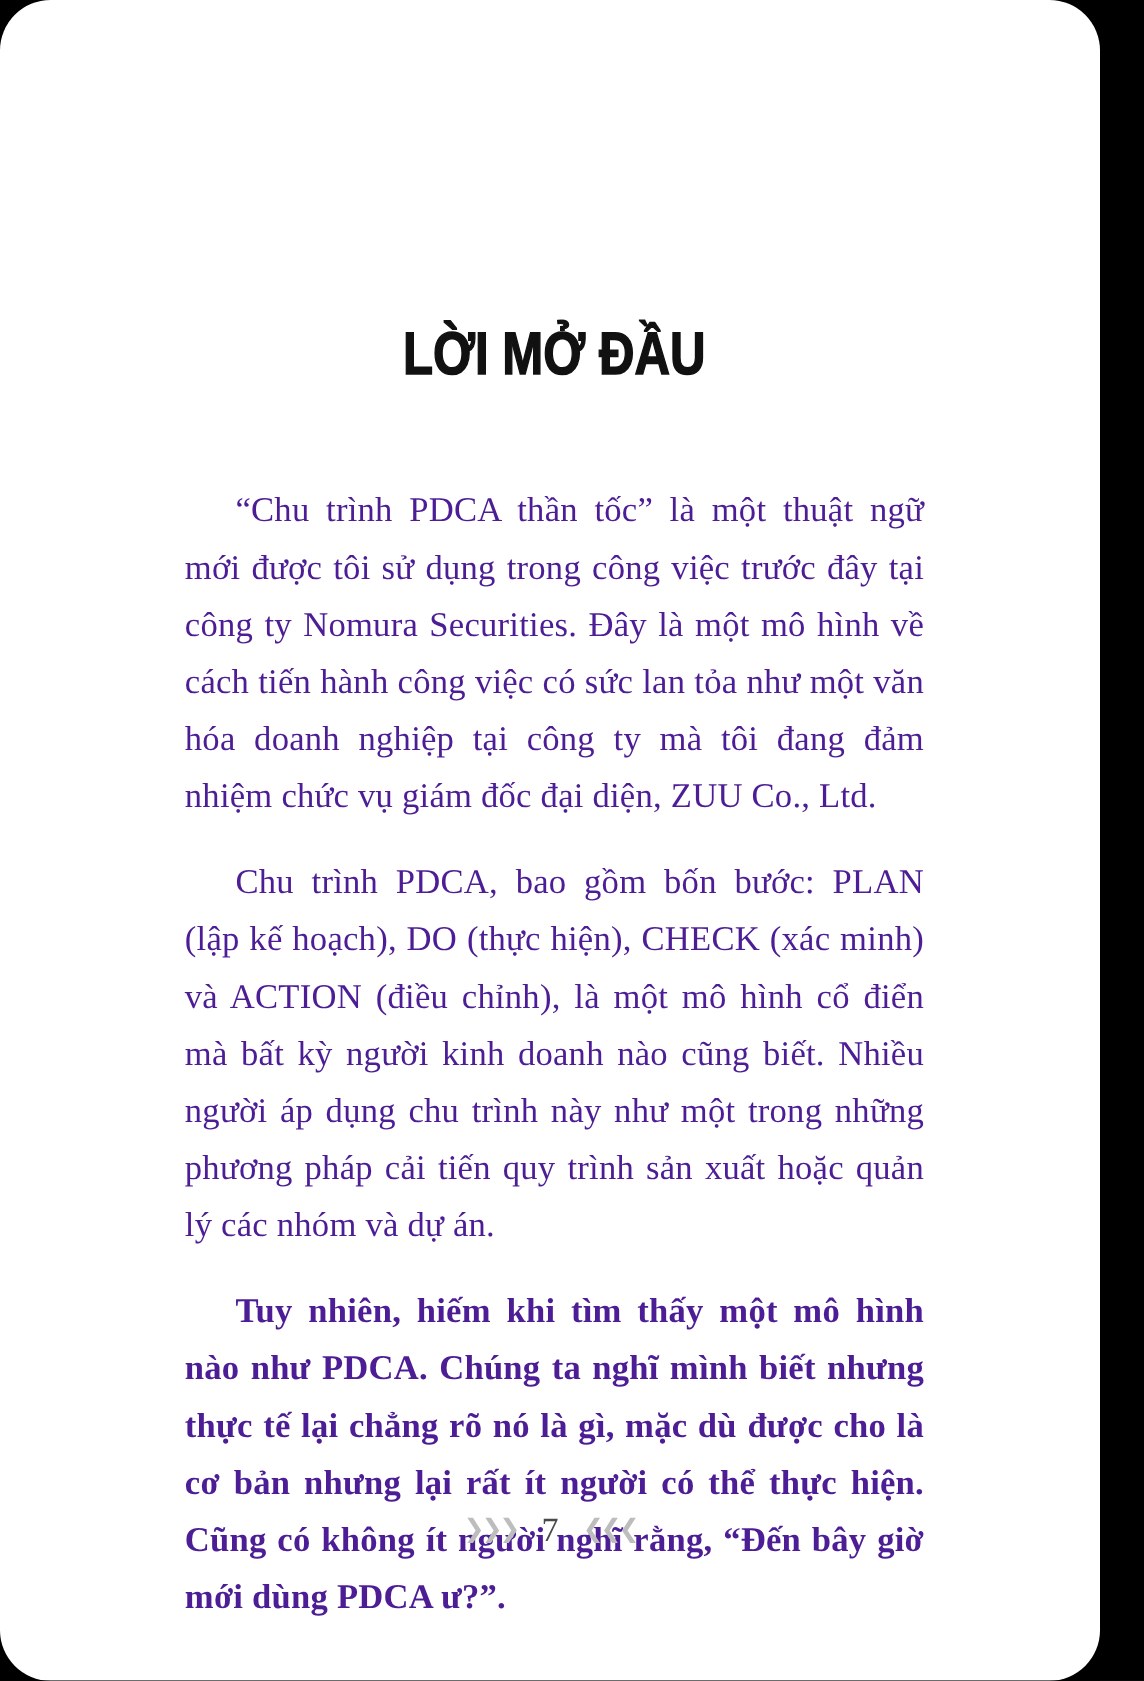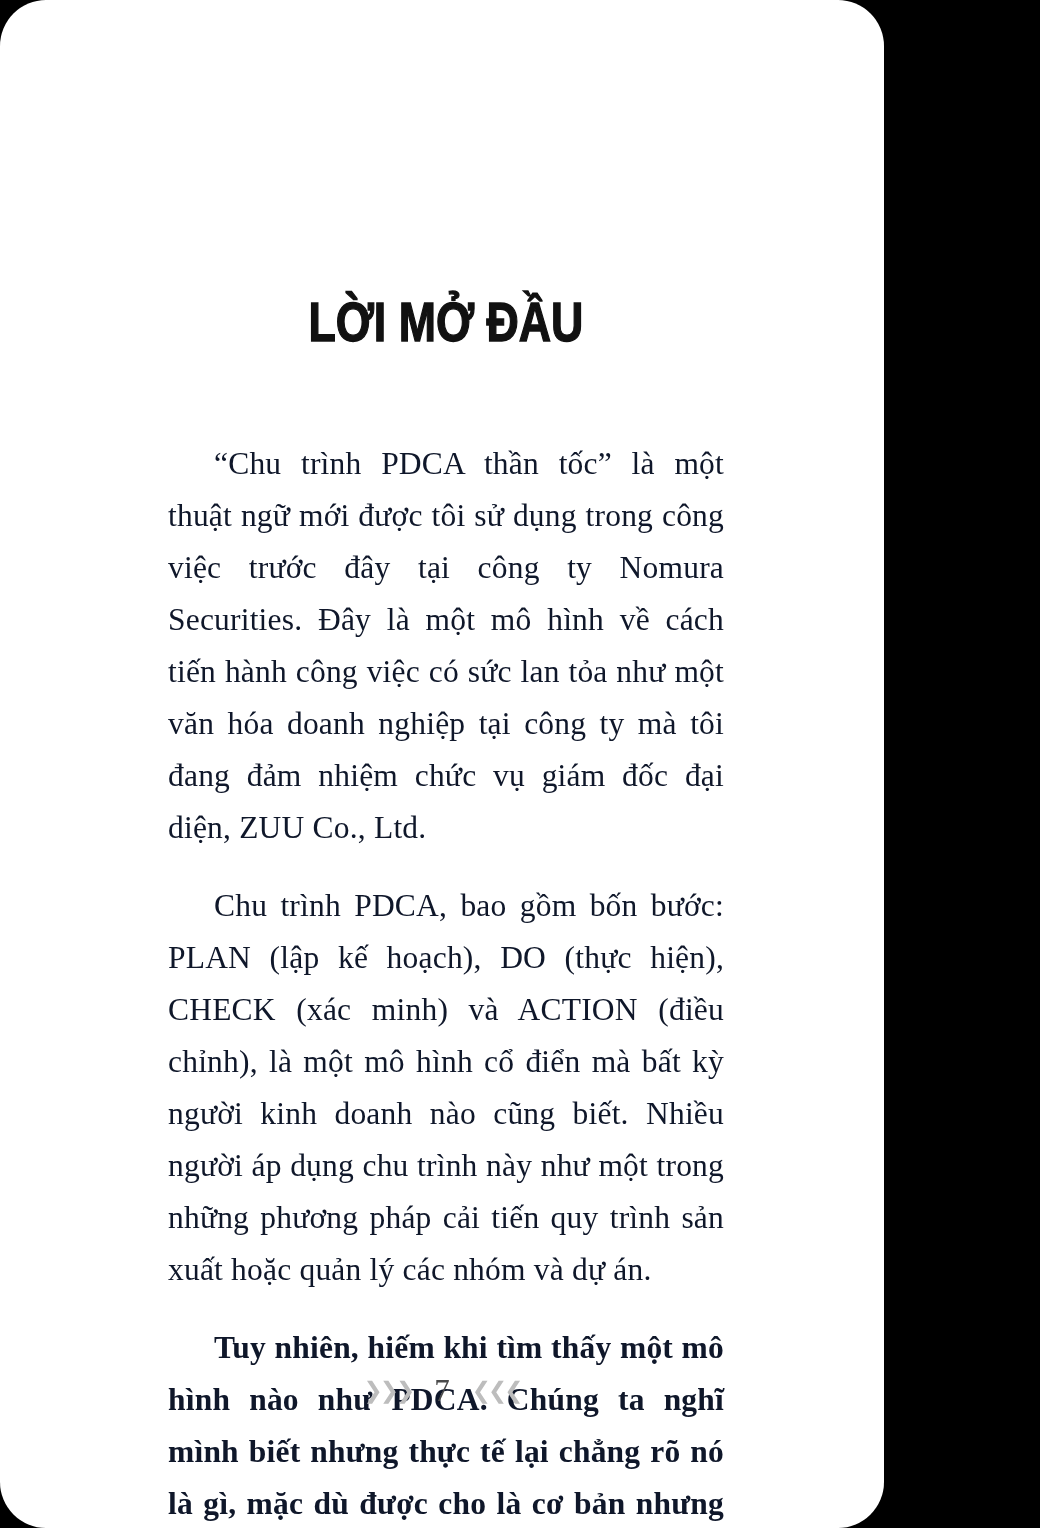--- a/index.html
+++ b/index.html
@@ -2,21 +2,21 @@
 <html><head>
 <meta charset="utf-8">
 <style>
   html, body {
     margin: 0;
     padding: 0;
     background: #000;
   }
   .canvas {
     position: relative;
-    width: 884px;
+    width: 1000px;
     height: 1528px;
     background: #000;
     overflow: hidden;
     font-family: "Liberation Serif", serif;
   }
   .page {
     position: absolute;
     inset: 0;
     background: #ffffff;
     border-radius: 46px;
@@ -40,21 +40,21 @@
     transform-origin: center;
   }
   .body-text {
     margin-top: 86px;
   }
   .para {
     margin: 0 0 26px 0;
     font-family: "Liberation Serif", serif;
     font-size: 31.5px;
     line-height: 52px;
-    color: #0f172a;
+    color: #4c1d95;
     text-align: justify;
     text-indent: 46px;
     letter-spacing: 0.2px;
   }
   .para:last-child {
     margin-bottom: 0;
     font-weight: bold;
   }
   .footer {
     position: absolute;

